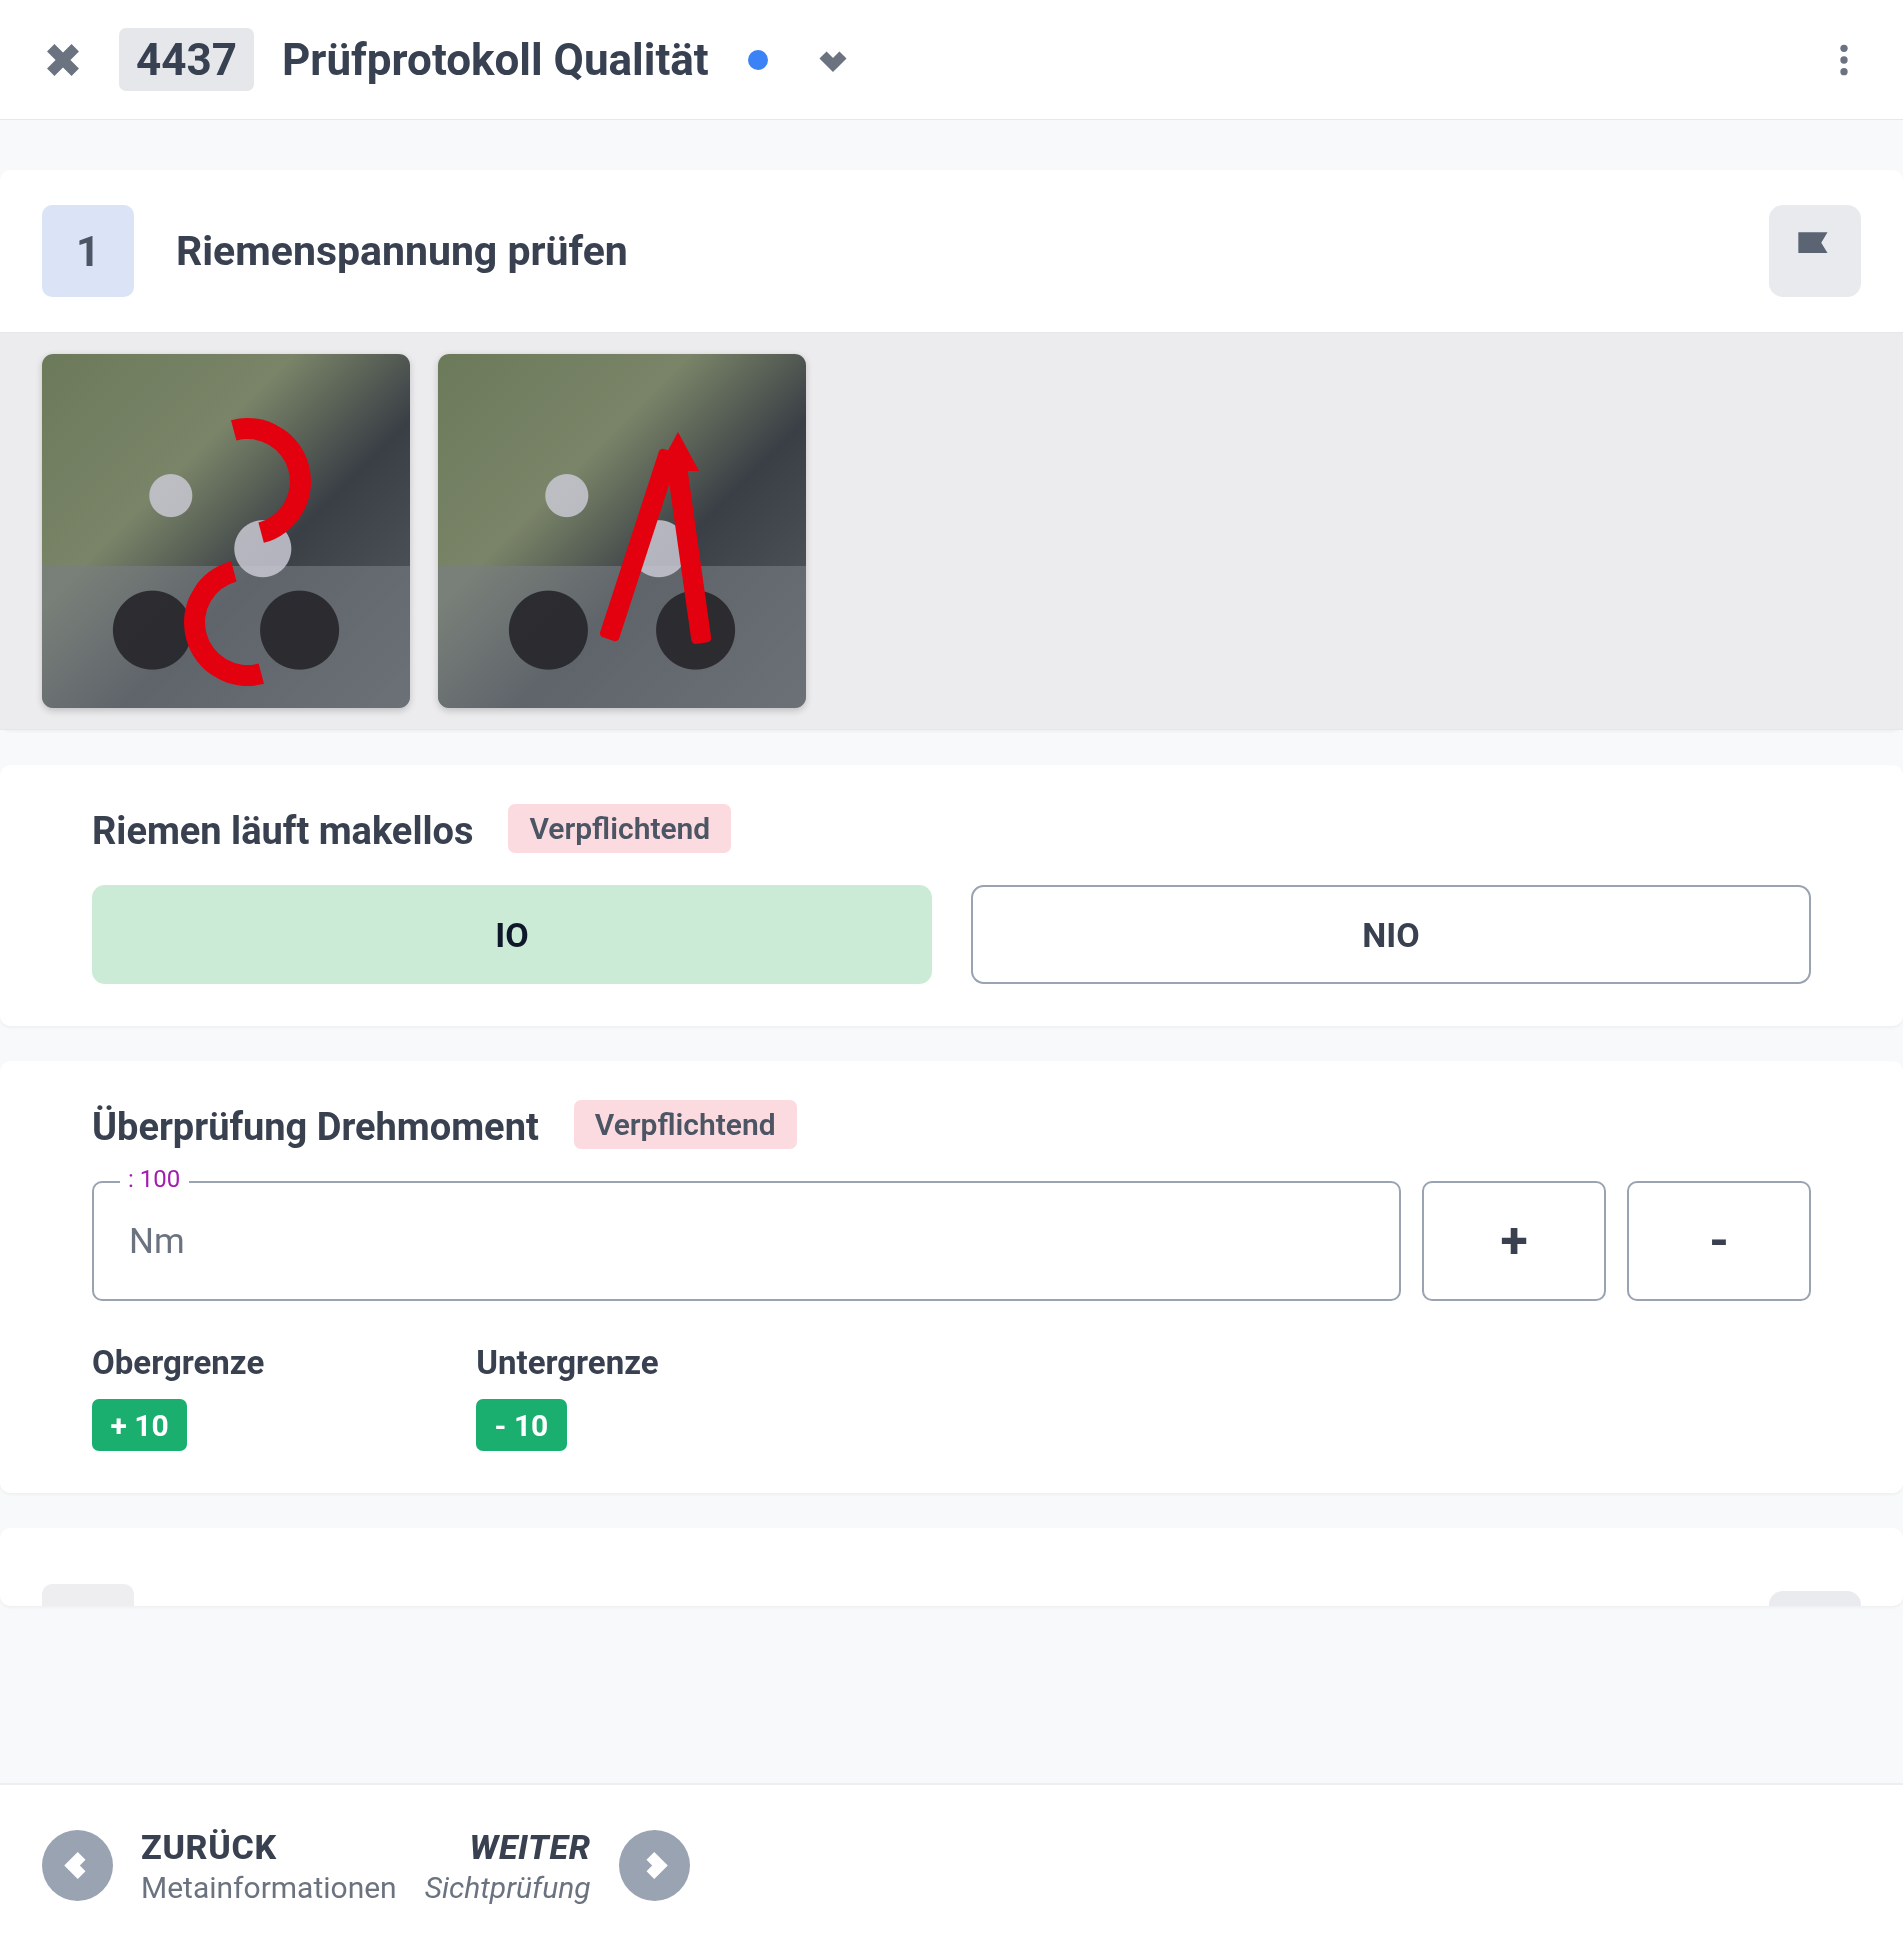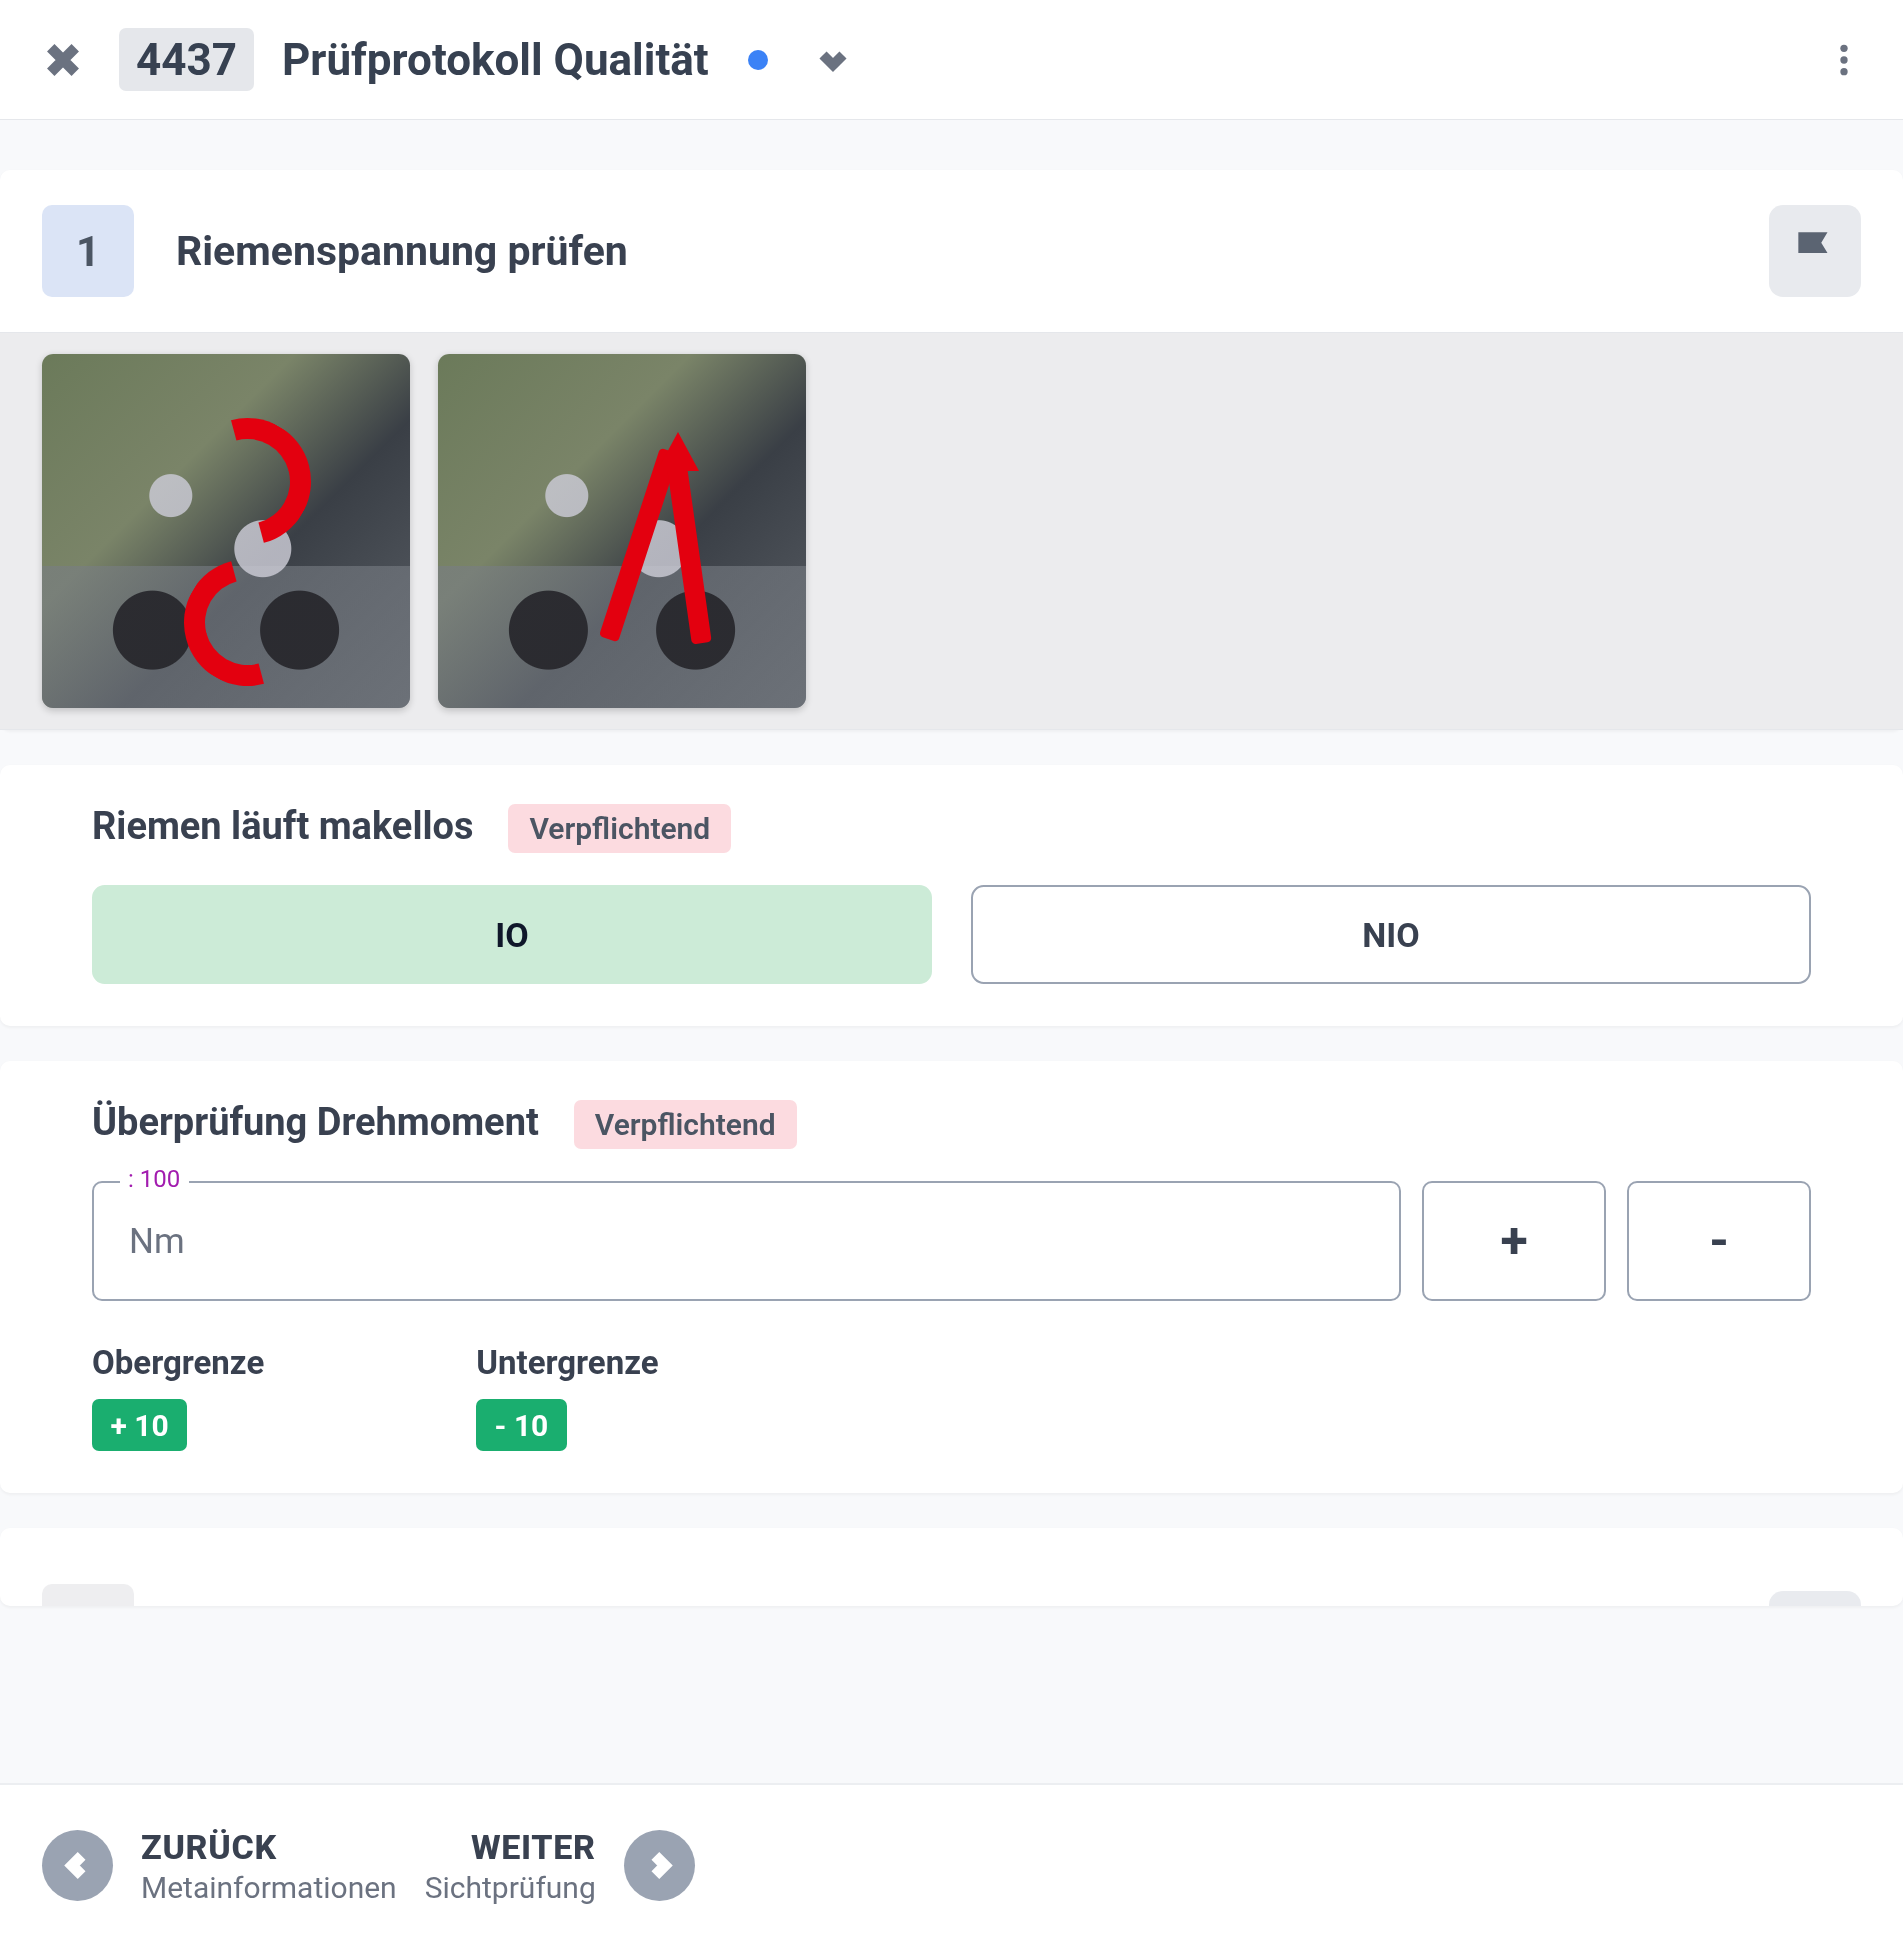--- a/index.html
+++ b/index.html
@@ -42,21 +42,21 @@
       linear-gradient(180deg, rgba(0,0,0,0) 0 60%, rgba(120,125,132,0.6) 60% 100%);
   }
   .ref-img .overlay1 { position:absolute; left:142px; top:64px; width:127px; height:127px; border:21px solid #e3000f; border-bottom-color:transparent; border-left-color:transparent; border-radius:50%; transform:rotate(30deg); }
   .ref-img .overlay1b { position:absolute; left:142px; top:205px; width:127px; height:127px; border:21px solid #e3000f; border-top-color:transparent; border-right-color:transparent; border-radius:50%; transform:rotate(30deg); }
   .ref-img .overlay2 { position:absolute; left:191px; top:92px; width:20px; height:198px; background:#e3000f; transform:rotate(18deg); border-radius:4.2px; }
   .ref-img .overlay2b { position:absolute; left:241px; top:106px; width:20px; height:184px; background:#e3000f; transform:rotate(-8deg); border-radius:4.2px; }
   .ref-img .overlay2c { position:absolute; left:219px; top:78px; width:0; height:0; border-left:21px solid transparent; border-right:21px solid transparent; border-bottom:39px solid #e3000f; }
 
   
   .section { padding:39px 92px 42px; }
-  .sec-head { display:flex; align-items:flex-start; gap:35px; margin-bottom:32px; }
+  .sec-head { display:flex; align-items:flex-end; gap:35px; margin-bottom:32px; }
   .sec-title { font-size:38px; font-weight:700; color:#394150; }
   .badge { background:#fcdbe0; color:#4b5563; font-size:30px; font-weight:600; padding:7px 21px; border-radius:7px; }
 
   .io-row { display:flex; gap:39px; }
   .io-btn { flex:1; height:99px; border:2.1px solid #9aa3b2; border-radius:12.7px; display:flex; align-items:center; justify-content:center; font-size:34px; font-weight:700; color:#394150; background:#fff; }
   .io-btn.selected { background:#ccebd7; border-color:#ccebd7; color:#0f172a; }
 
   
   .torque-row { display:flex; gap:21px; align-items:stretch; }
   .input-wrap { flex:1; position:relative; border:2.1px solid #9aa3b2; border-radius:10px; height:120px; display:flex; align-items:center; padding:0 35px; }
@@ -78,21 +78,21 @@
   .footer { background:#fff; border-top:2.1px solid #eceef1; height:163px; display:flex; align-items:center; padding:0 42px; gap:28px; }
   .nav-btn { width:71px; height:71px; border-radius:50%; background:#9aa3b2; display:flex; align-items:center; justify-content:center; }
   .nav-btn svg { width:33px; height:33px; stroke:#fff; stroke-width:8; fill:none; }
   .nav-text { display:flex; flex-direction:column; gap:3px; }
   .nav-primary { font-size:34px; font-weight:800; color:#394150; letter-spacing:0.7px; }
   .nav-secondary { font-size:30px; color:#6b7280; }
   .footer-spacer { flex:1; display:flex; flex-direction:column; align-items:center; gap:17px; }
   .progress-track { width:297px; height:11.3px; background:#e5e7eb; border-radius:7px; overflow:hidden; }
   .progress-fill { height:100%; background:#6b7280; width:28%; }
   .page-ind { font-size:30px; color:#6b7280; font-weight:500; }
-  .nav-right { text-align:right; }
+  .nav-right { text-align:right;font-style:italic; }
 </style>
 </head>
 <body>
 
 <div class="header">
   <div class="close-btn">
     <svg viewBox="0 0 24 24">
         <path d="M5 5 L19 19 M19 5 L5 19"></path>
       </svg>
   </div>

